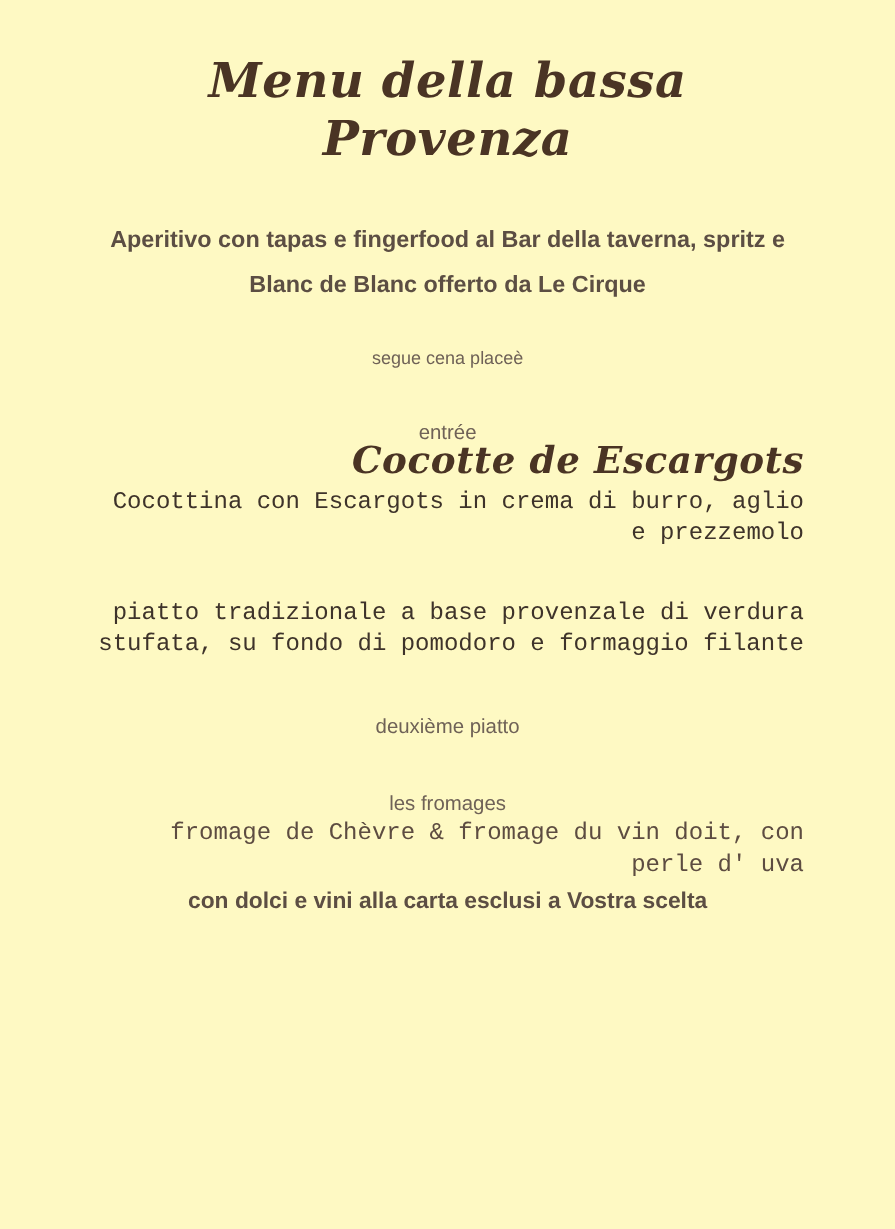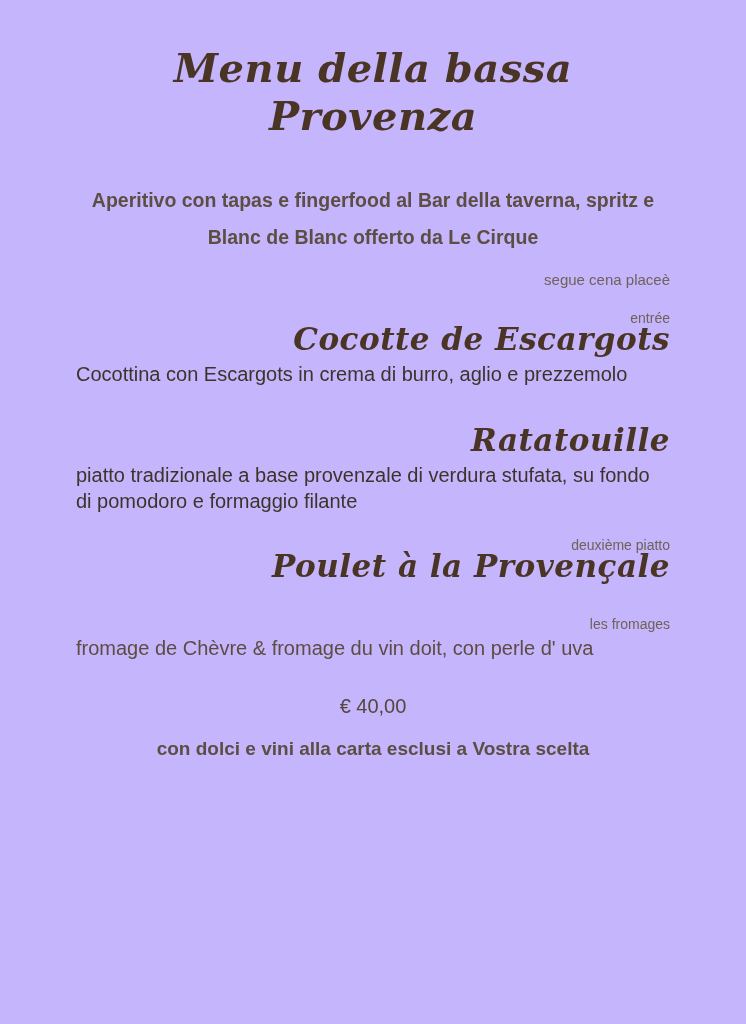--- a/index.html
+++ b/index.html
@@ -12,21 +12,21 @@
     background: #ffffff;
     font-family: "Liberation Sans", sans-serif;
     -webkit-font-smoothing: antialiased;
   }
   .page {
     box-sizing: border-box;
     width: 746px;
     height: 1024px;
     padding: 44px 76px 0 76px;
     overflow: hidden;
-    background: #c4b5fd;
+    background: #fef9c3;
   }
   .menu-title {
     margin: 0;
     text-align: center;
     font-family: "DejaVu Serif", serif;
     font-style: italic;
     font-weight: 700;
     font-size: 40px;
     line-height: 1.2;
     color: #4a3424;
@@ -35,53 +35,54 @@
   .intro {
     margin: 42px auto 0 auto;
     max-width: 614px;
     text-align: center;
     font-size: 19.5px;
     line-height: 1.88;
     color: #5c4e43;
     font-weight: bold;
   }
   .service-note {
-    margin-top: 16px;
-    text-align: right;
+    margin-top: 35px;
+    text-align: center;
     font-size: 15px;
     color: #6f6257;
   }
   .course {
     margin-top: 22px;
   }
   .course.c2 { margin-top: 40px; }
   .course.c3 { margin-top: 22px; }
   .course.c4 { margin-top: 30px; }
   .course-label {
-    text-align: right;
-    font-size: 14px;
+    text-align: center;
+    font-size: 17px;
     color: #6f6257;
     line-height: 1.2;
+    margin-top: 44px;
   }
   .course-name {
     margin-top: -8px;
     text-align: right;
     font-family: "DejaVu Serif", serif;
     font-style: italic;
     font-weight: 700;
     font-size: 31px;
     line-height: 1.3;
     color: #4a3424;
     letter-spacing: 0.5px;
   }
   .course-desc {
     margin: 2px auto 0 auto;
     max-width: 612px;
-    text-align: left;
-    font-family: Liberation Sans, sans-serif;
+    text-align: right;
+    font-family: Liberation Mono, monospace;
     font-size: 20px;
     line-height: 1.32;
     color: #3e332a;
   }
   .course.c3 .course-desc { margin-top: 12px; }
   .course.c4 .course-desc {
     color: #5d4c41;
   }
   .price {
     margin-top: 34px;
@@ -108,31 +109,28 @@
 
   <p class="service-note">segue cena placeè</p>
 
   <div class="course c1">
     <div class="course-label">entrée</div>
     <div class="course-name">Cocotte de Escargots</div>
     <div class="course-desc">Cocottina con Escargots in crema di burro, aglio e prezzemolo</div>
   </div>
 
   <div class="course c2">
-    <div class="course-name">Ratatouille</div>
     <div class="course-desc">piatto tradizionale a base provenzale di verdura stufata, su fondo di pomodoro e formaggio filante</div>
   </div>
 
   <div class="course c3">
     <div class="course-label">deuxième piatto</div>
-    <div class="course-name">Poulet à la Provençale</div>
   </div>
 
   <div class="course c4">
     <div class="course-label">les fromages</div>
     <div class="course-desc">fromage de Chèvre &amp; fromage du vin doit, con perle d' uva</div>
   </div>
 
-  <p class="price">€ 40,00</p>
 
   <p class="footer-note">con dolci e vini alla carta esclusi a Vostra scelta</p>
 
 </div>
 
 </body></html>

